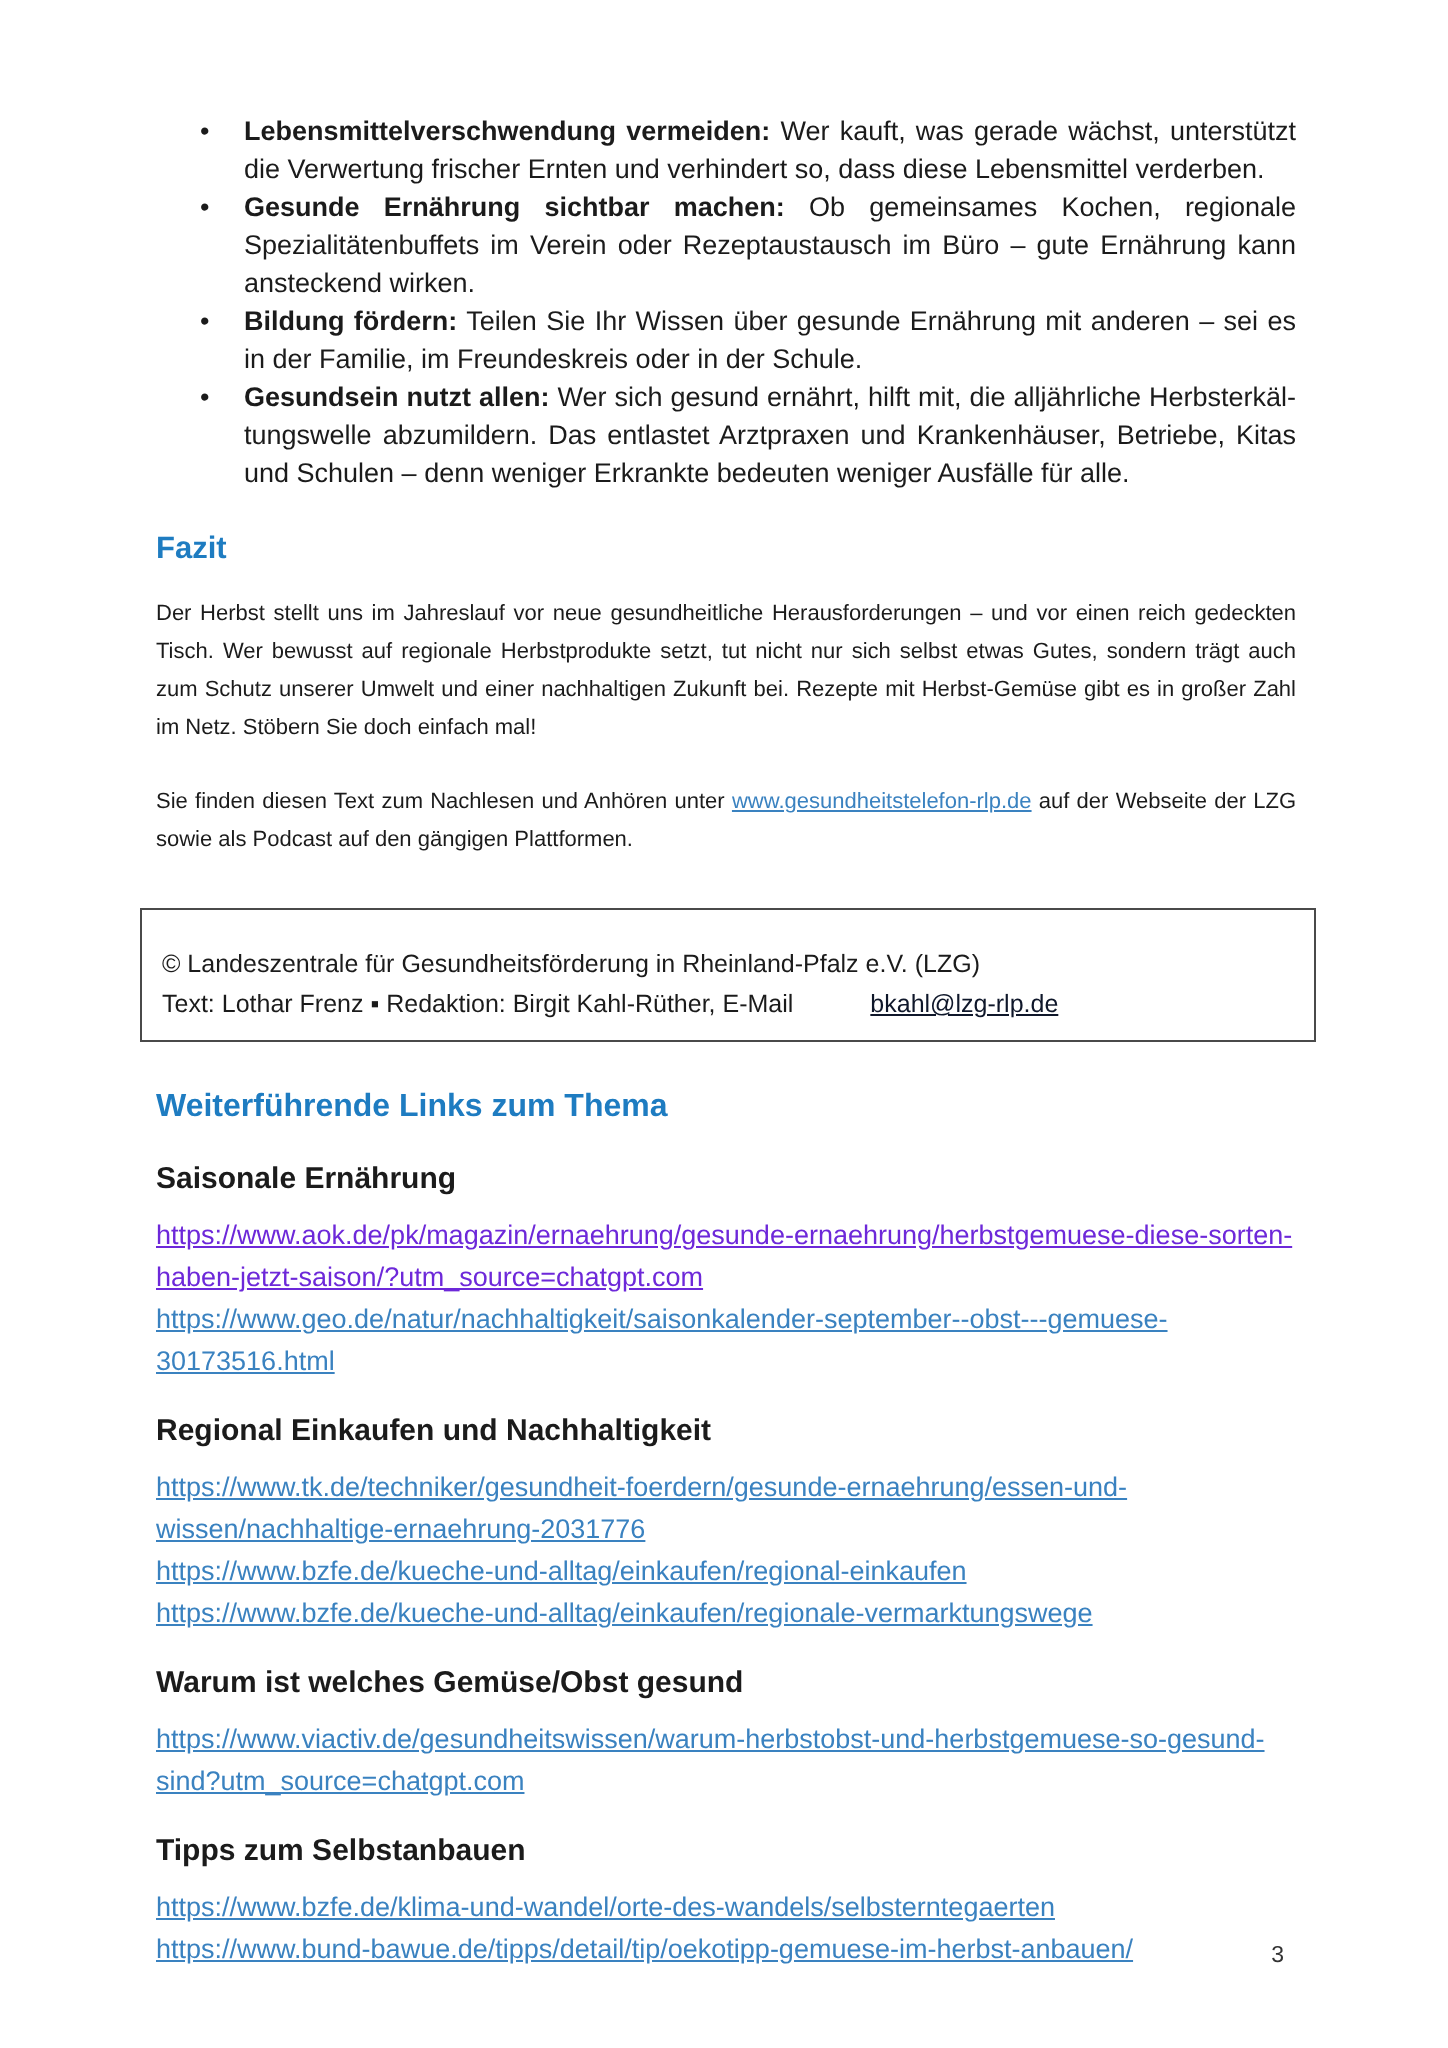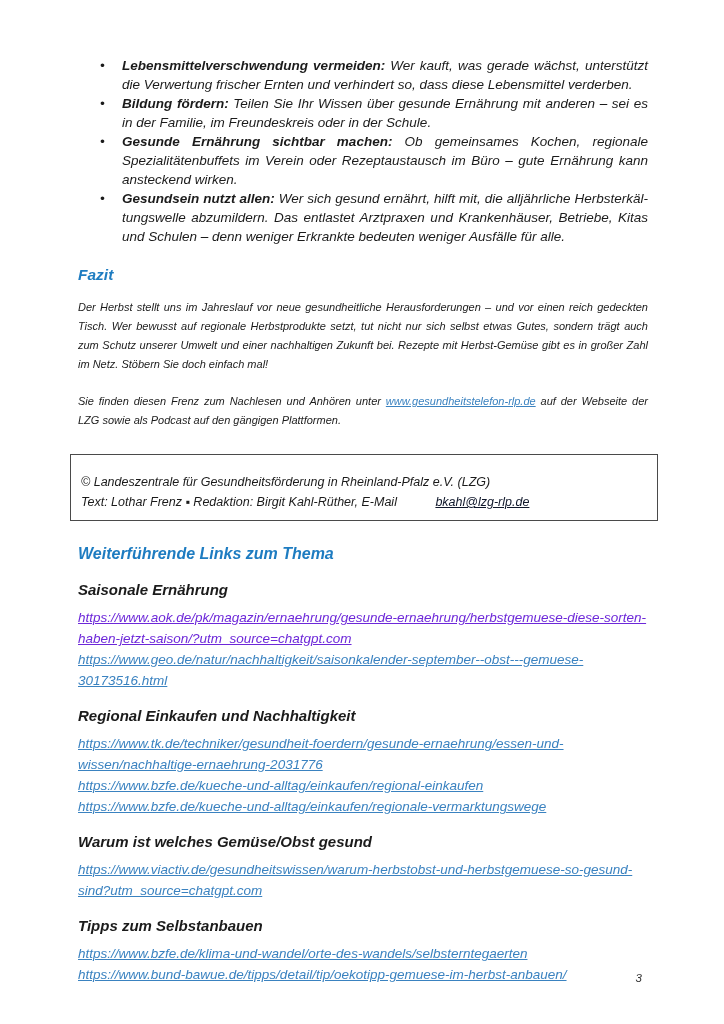--- a/index.html
+++ b/index.html
@@ -8,21 +8,20 @@
     width: 724px; height: 1024px;
     font-family: "Liberation Sans", sans-serif;
     color: #1b1b1b;
     position: relative;
     overflow: hidden;
   }
   .page {
     position: relative;
     width: 724px; height: 916px;
     padding: 56px 76px 0 78px;
-    font-style: italic;
   }
   .bullets {
     list-style: none;
     margin-bottom: 20px;
   }
   .bullets li {
     position: relative;
     padding-left: 44px;
     font-size: 13.5px;
     line-height: 19px;
@@ -88,33 +87,33 @@
   }
 </style>
 </head>
 <body>
 
 <div class="page">
 
   <ul class="bullets" id="bullet-list">
   <li><span class="b">Lebensmittelverschwendung vermeiden:</span> <span class="t">Wer kauft, was gerade wächst, unterstützt die Verwertung frischer Ernten und verhindert so, dass diese Lebensmittel verderben.</span></li>
 
+  <li><span class="b">Gesunde Ernährung sichtbar machen:</span> <span class="t">Ob gemeinsames Kochen, regionale Spezialitä­tenbuffets im Verein oder Rezeptaustausch im Büro – gute Ernährung kann ansteckend wirken.</span></li>
+
   <li><span class="b">Bildung fördern:</span> <span class="t">Teilen Sie Ihr Wissen über gesunde Ernährung mit anderen – sei es in der Familie, im Freundeskreis oder in der Schule.</span></li>
-
-  <li><span class="b">Gesunde Ernährung sichtbar machen:</span> <span class="t">Ob gemeinsames Kochen, regionale Spezialitä­tenbuffets im Verein oder Rezeptaustausch im Büro – gute Ernährung kann ansteckend wirken.</span></li>
 
   <li><span class="b">Gesundsein nutzt allen:</span> <span class="t">Wer sich gesund ernährt, hilft mit, die alljährliche Herbsterkäl­tungswelle abzumildern. Das entlastet Arztpraxen und Krankenhäuser, Betriebe, Kitas und Schulen – denn weniger Erkrankte bedeuten weniger Ausfälle für alle.</span></li>
 </ul>
 
   <h2 class="blue-h accent" style="color: rgb(30, 124, 193);">Fazit</h2>
 
   <p class="para">Der Herbst stellt uns im Jahreslauf vor neue gesundheitliche Herausforderungen – und vor einen reich gedeckten Tisch. Wer bewusst auf regionale Herbstprodukte setzt, tut nicht nur sich selbst etwas Gutes, sondern trägt auch zum Schutz unserer Umwelt und einer nachhaltigen Zukunft bei. Rezepte mit Herbst-Gemüse gibt es in großer Zahl im Netz. Stöbern Sie doch ein­fach mal!</p>
 
   <p class="para">
-    <span>Sie finden diesen Frenz zum Nachlesen und Anhören unter</span>
+    <span>Sie finden diesen Text zum Nachlesen und Anhören unter</span>
     <a class="link linkc" style="color: rgb(58, 130, 192);">www.gesundheitstelefon-rlp.de</a>
     <span>auf der Webseite der LZG sowie als Podcast auf den gängigen Plattformen.</span>
   </p>
 
   <div class="copyright-box">
     <div>© Landeszentrale für Gesundheitsförderung in Rheinland-Pfalz e.V. (LZG)</div>
     <div>
       <span>Text: Lothar Frenz ▪  Redaktion: Birgit Kahl-Rüther, E-Mail</span>
       <a class="link linkc" style="color: #0f172a; margin-left: 35px;">bkahl@lzg-rlp.de</a>
     </div>

